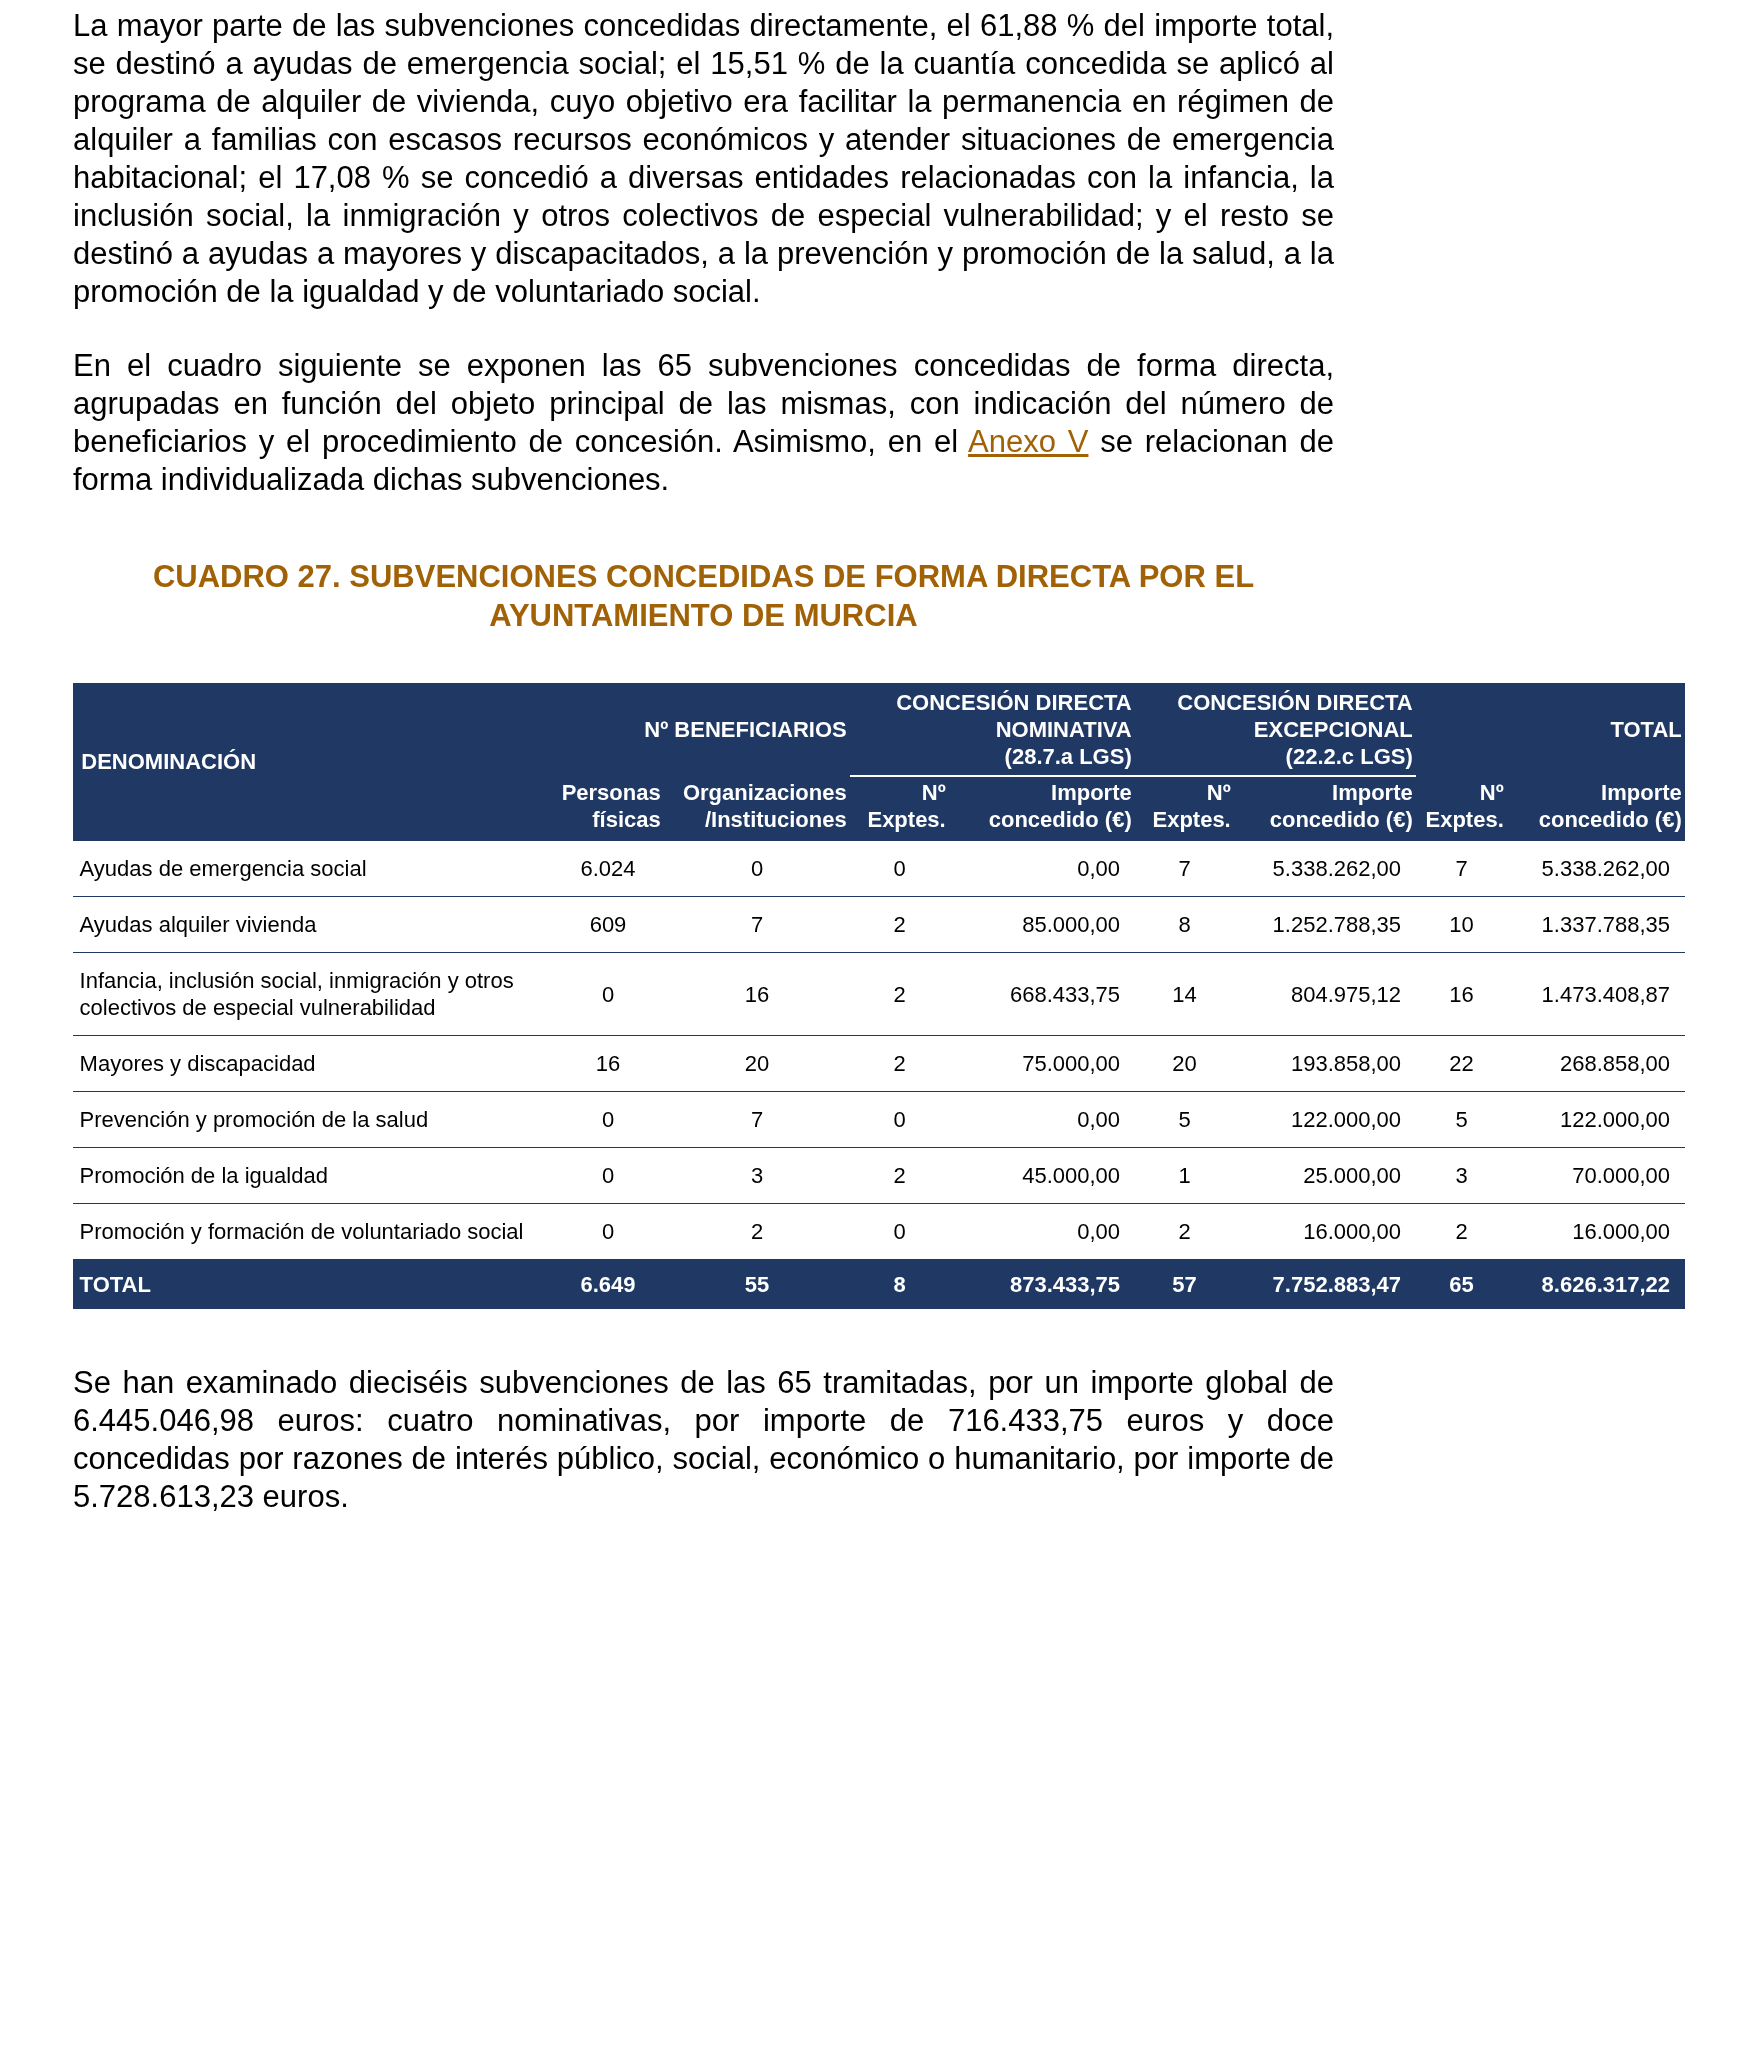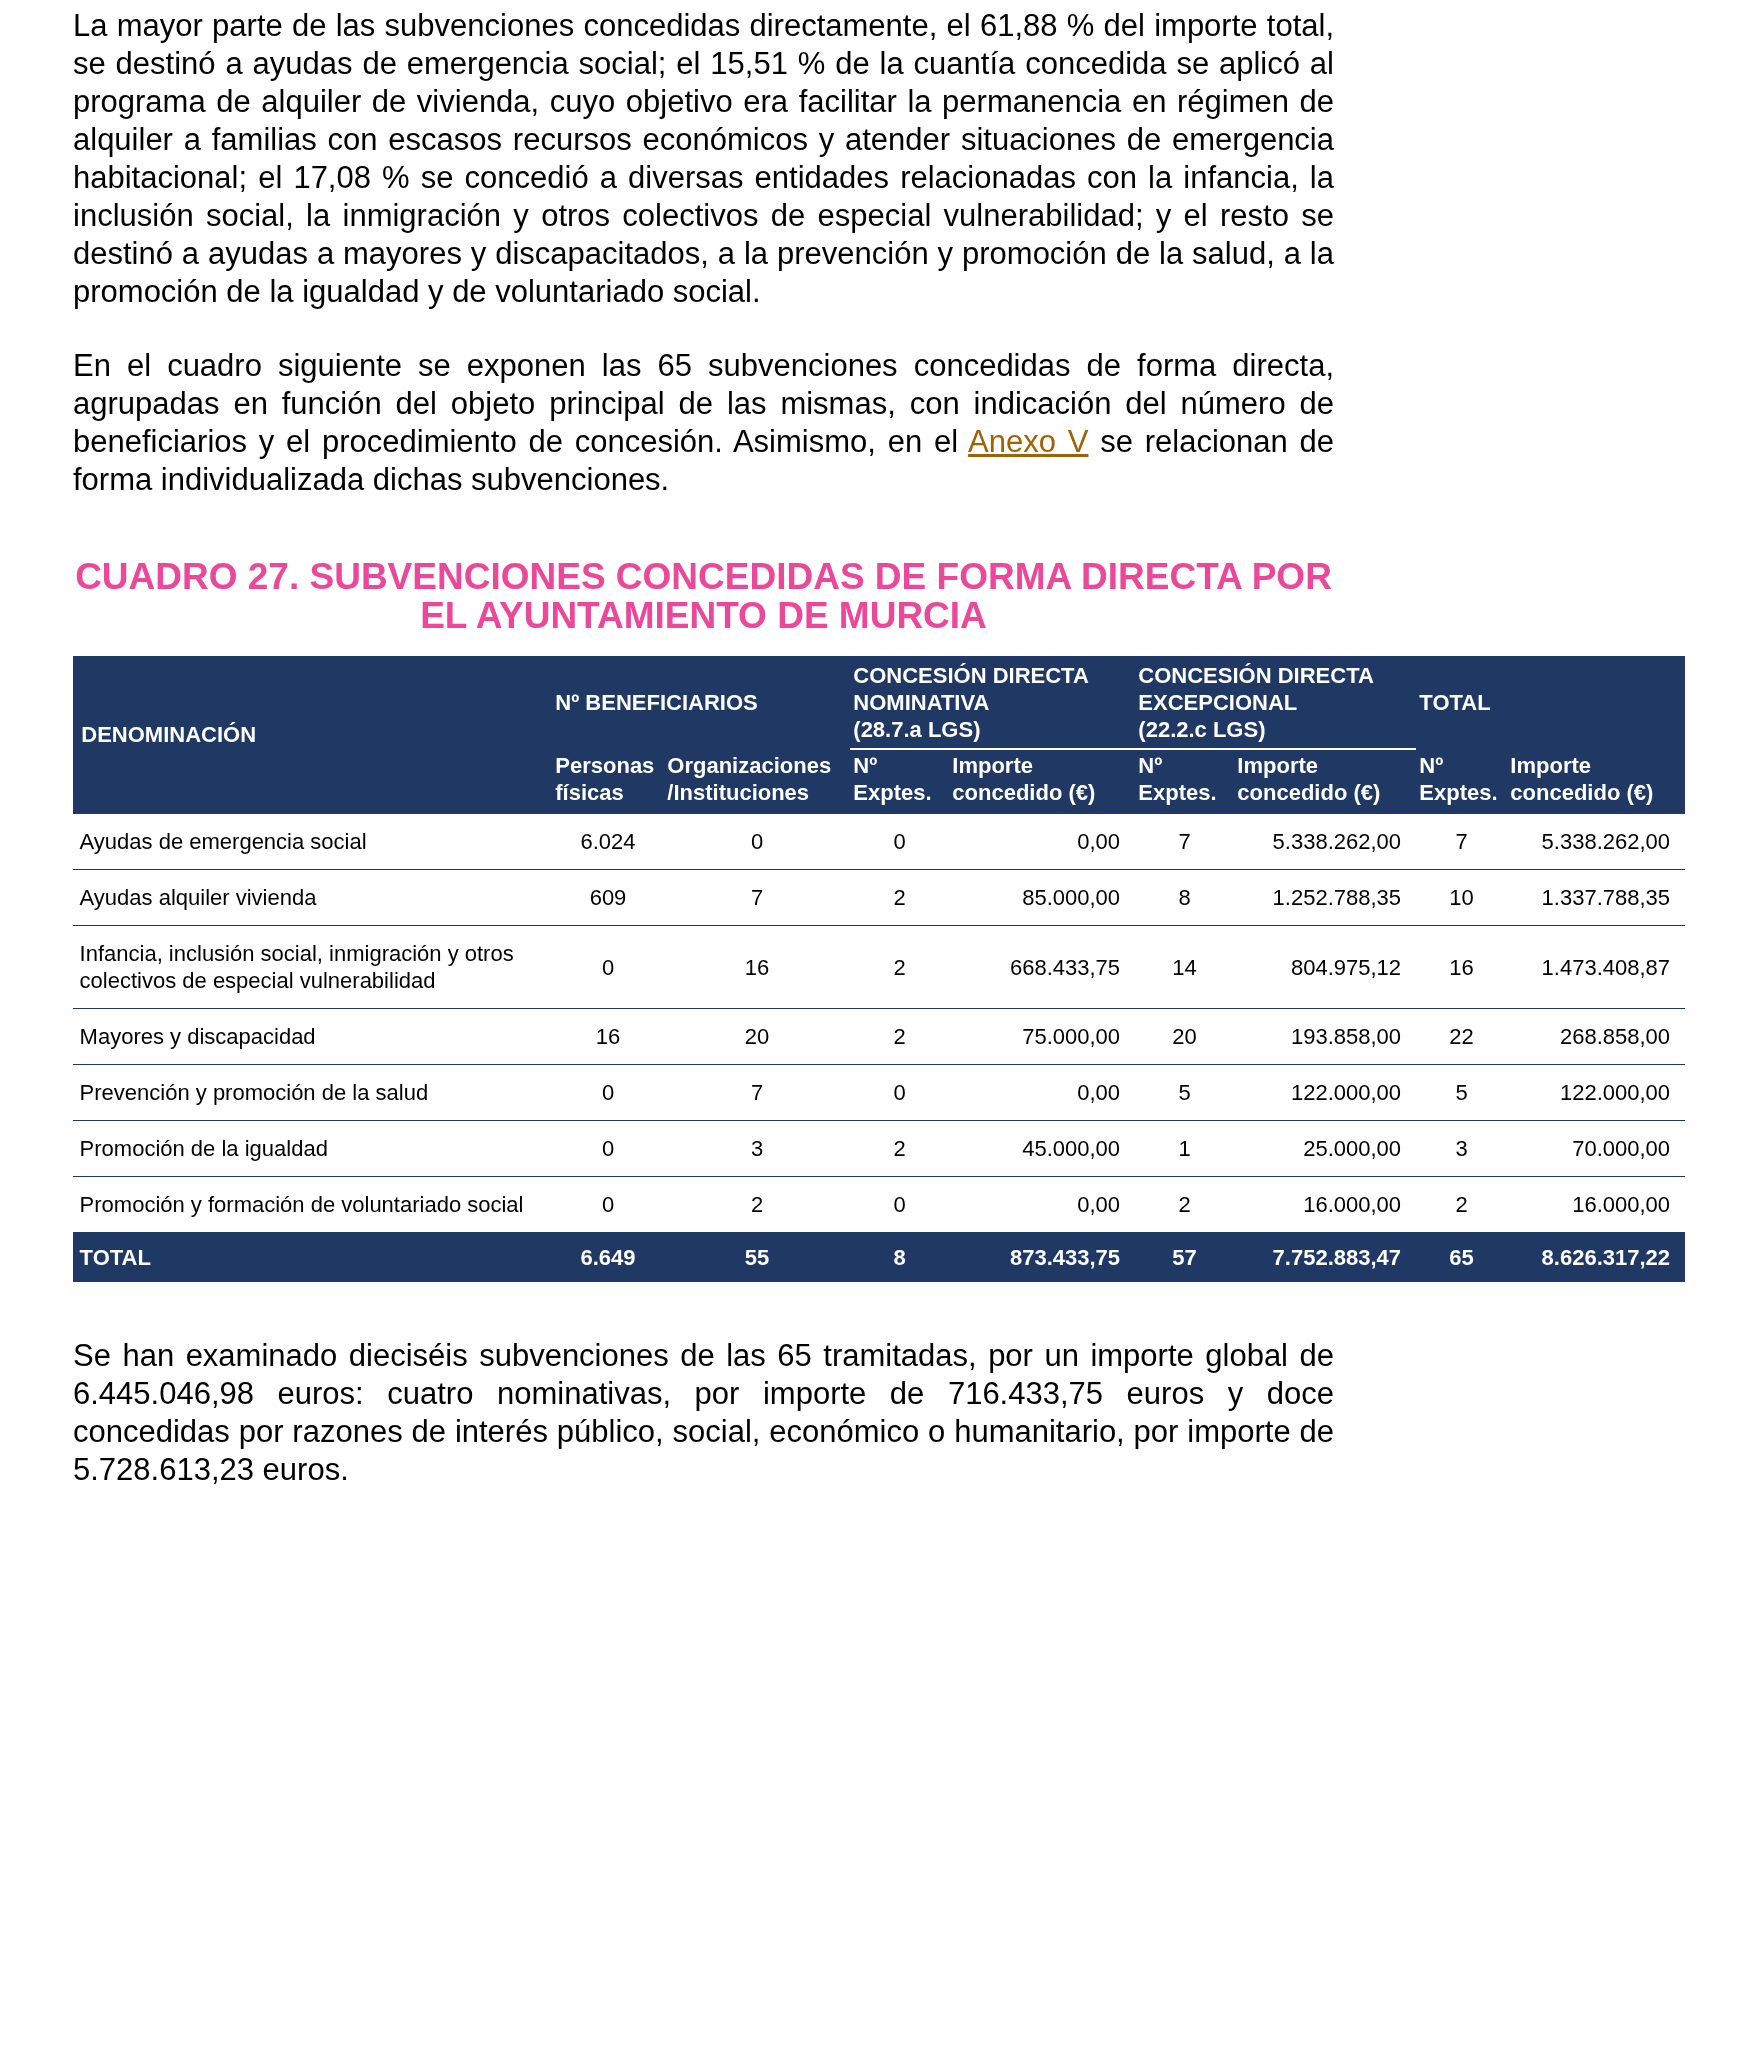--- a/index.html
+++ b/index.html
@@ -21,40 +21,40 @@
     line-height: 38px;
     text-align: justify;
     margin: 0 0 36px 0;
   }
   .link {
     color: #a16207;
     text-decoration: underline;
     cursor: pointer;
   }
   .table-title {
-    color: #ec4899;
-    font-size: 37px;
+    color: #a16207;
+    font-size: 31px;
     line-height: 39px;
     font-weight: bold;
     text-align: center;
-    margin: 58px auto 21px auto;
+    margin: 58px auto 48px auto;
     max-width: 1289px;
   }
   table.subv {
     width: 100%;
     border-collapse: collapse;
     table-layout: fixed;
     font-size: 22px;
     line-height: 27px;
   }
   table.subv th {
     background: #1F3864;
     color: #ffffff;
     font-weight: bold;
-    text-align: left;
+    text-align: right;
   }
   .th-denom {
     text-align: left !important;
     vertical-align: middle;
     padding: 5px 11.6px 5px 8.3px;
   }
   .th-group {
     vertical-align: middle;
     padding: 6.6px 3.3px;
   }

